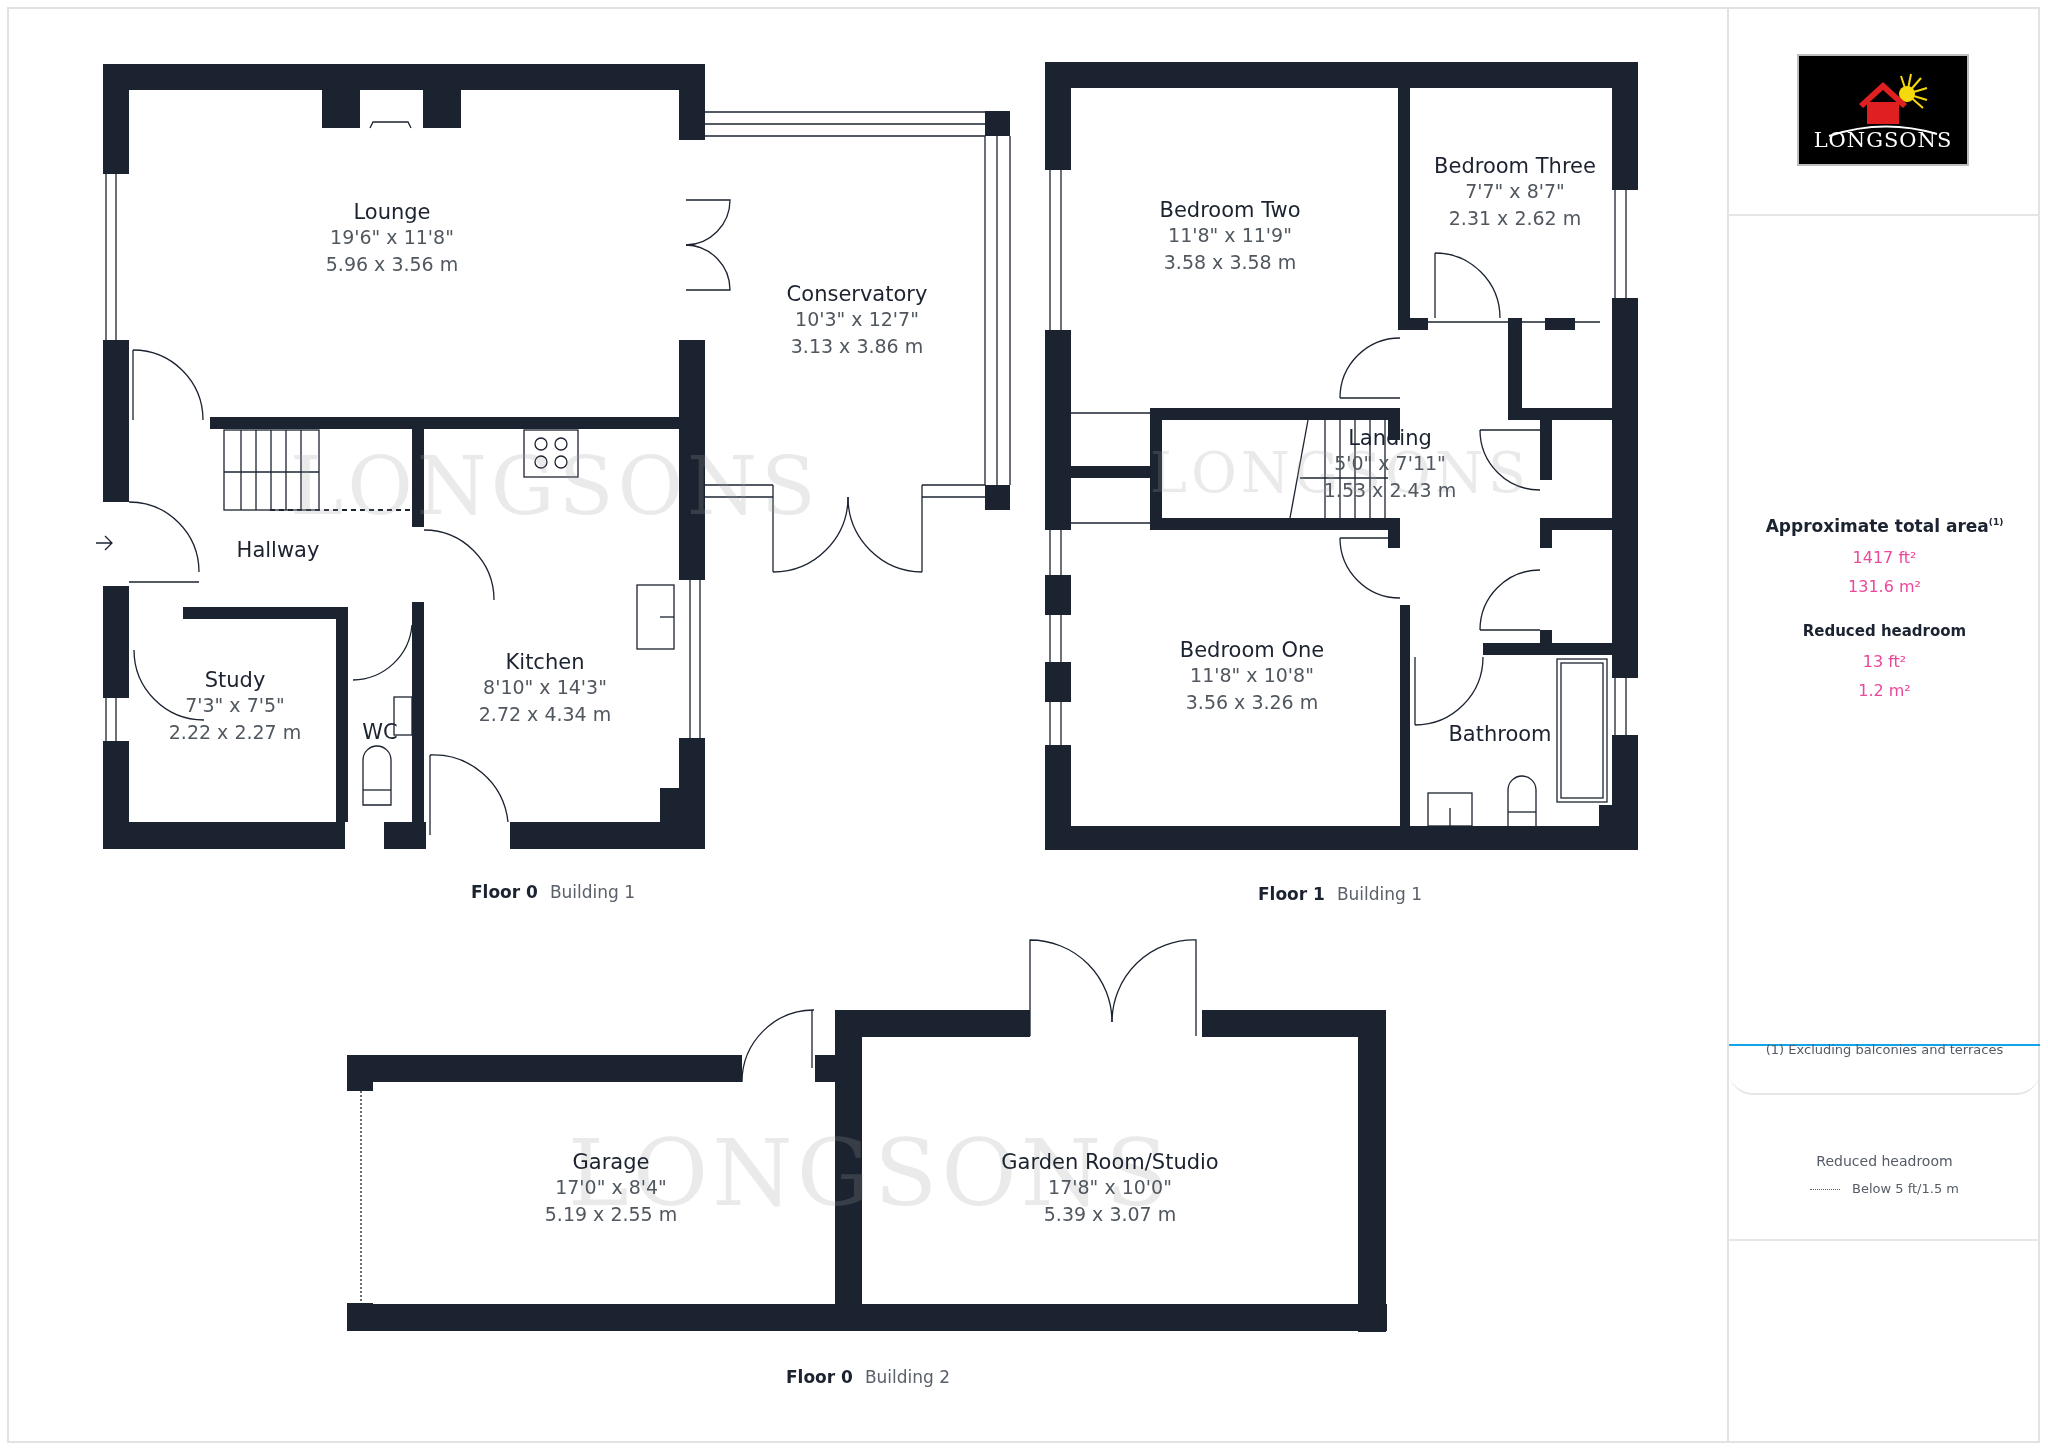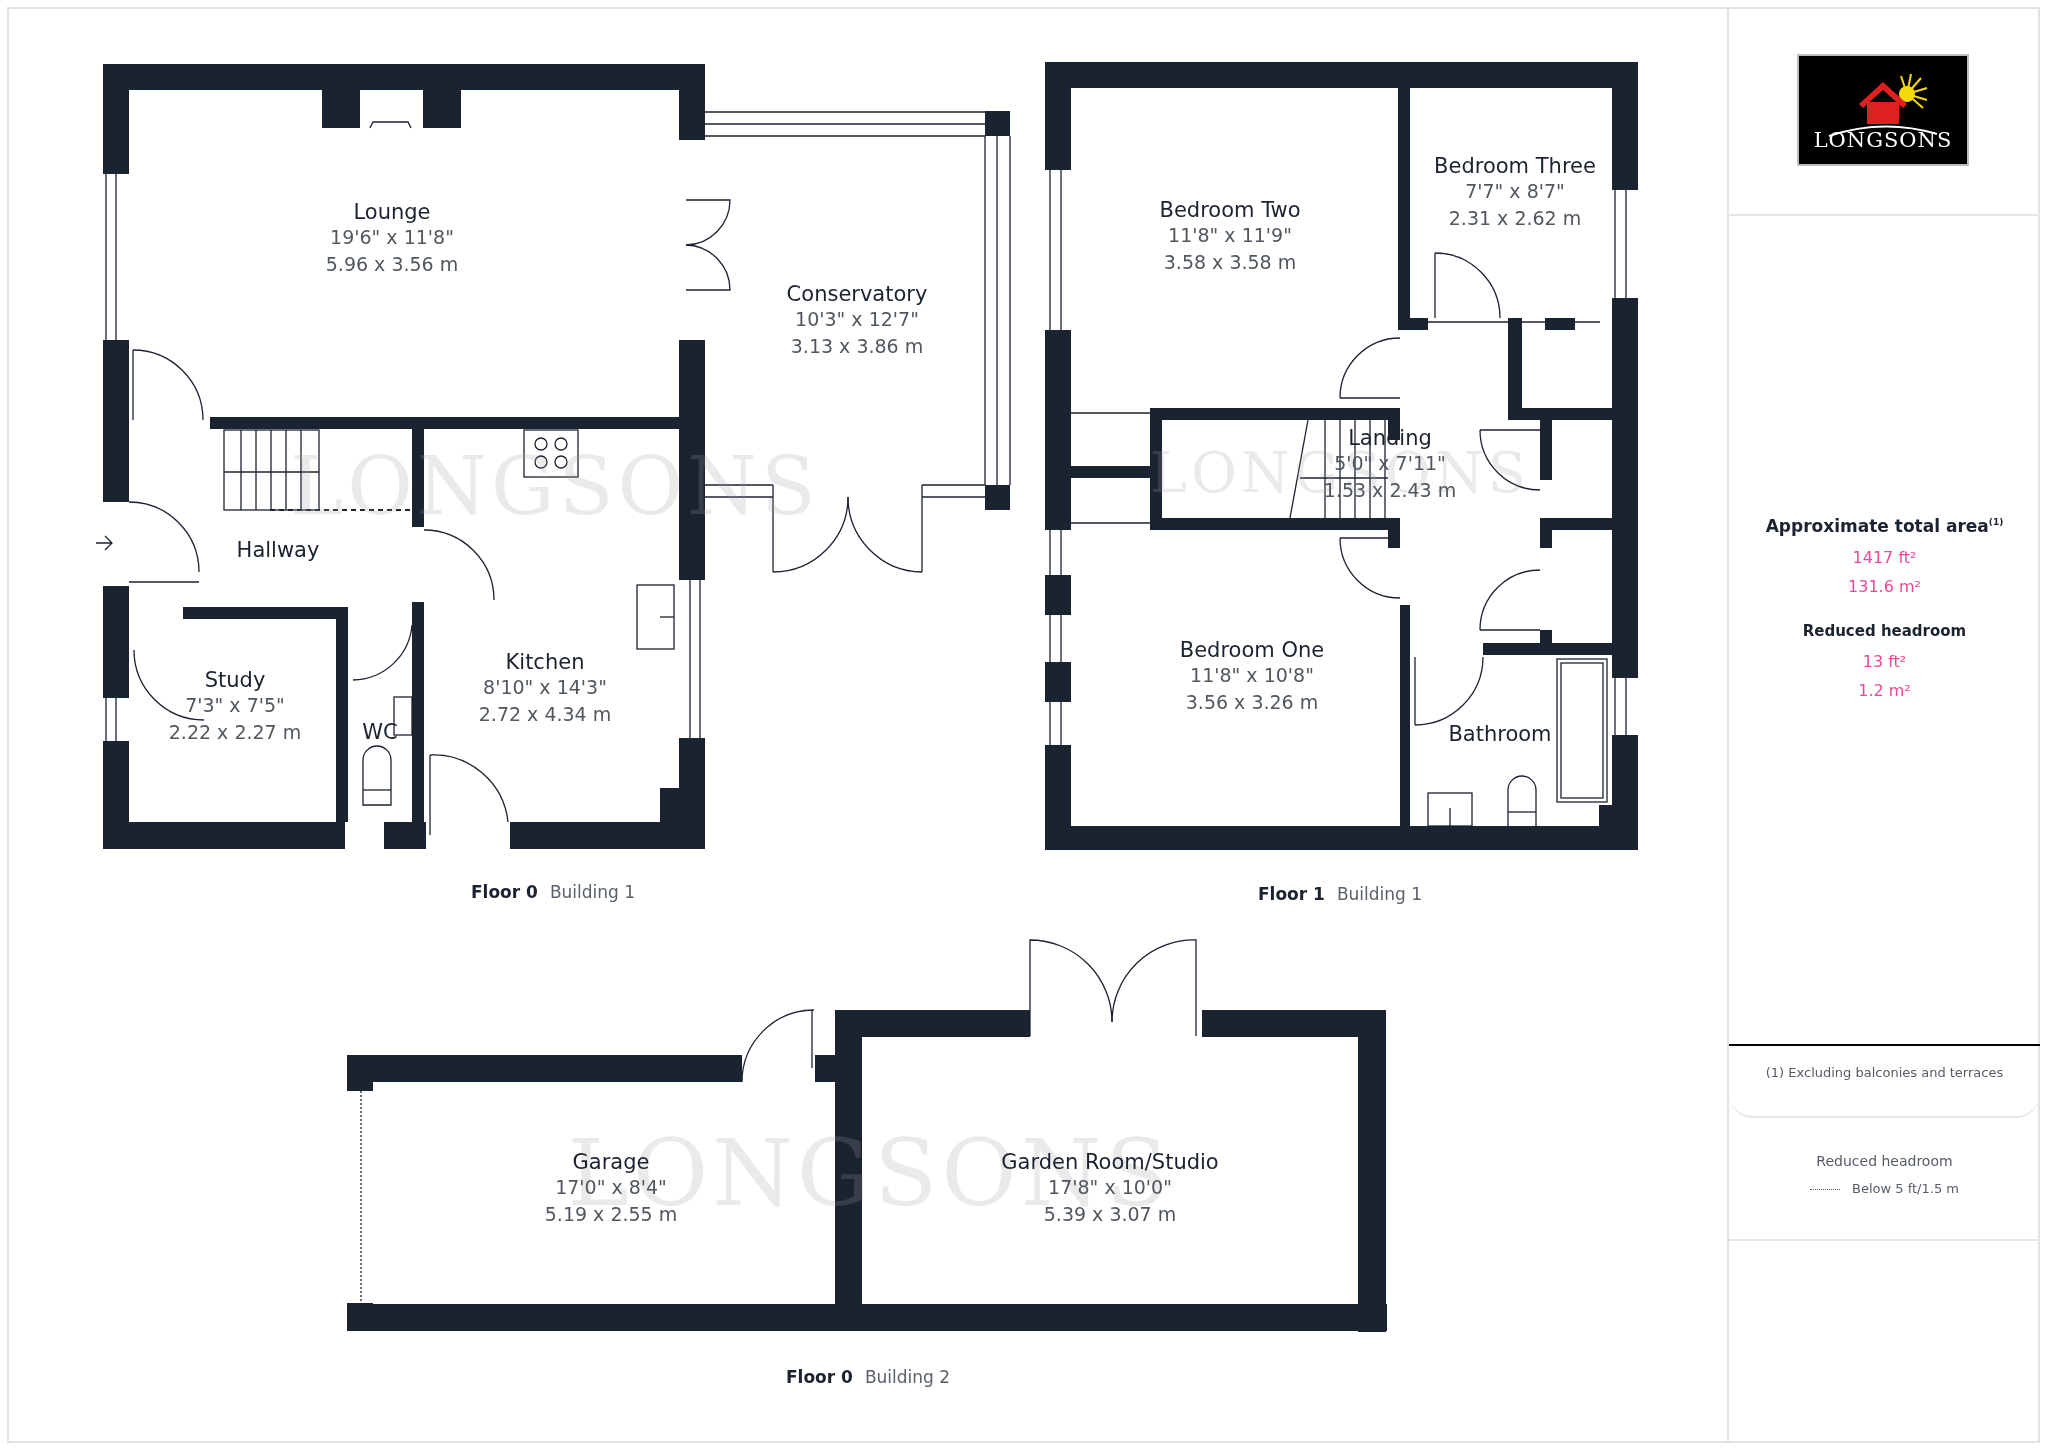--- a/index.html
+++ b/index.html
@@ -315,32 +315,32 @@
         </g>
         <circle cx="108" cy="38" r="8" fill="#f5d90a"></circle>
         <path d="M60 48 L84 26 L108 48 L104 52 L84 34 L64 52 Z" fill="#e02020"></path>
         <rect x="68" y="46" width="32" height="22" fill="#e02020"></rect>
         <path d="M30 80 Q84 62 138 78" stroke="#ffffff" stroke-width="2" fill="none"></path>
       </svg>
       <div class="logo-text">LONGSONS</div>
     </div>
   </div>
 
-  <div class="sb-sec" style="top:207px; height:830px; border-bottom:2px solid #000000;">
+  <div class="sb-sec" style="top:207px; height:830px; border-bottom:2px solid #0ea5e9;">
     <div style="margin-top:302px;">
       <div class="area-title"><span>Approximate total area</span><sup style="font-size:9px;">(1)</sup></div>
       <div class="area-val">1417 ft²</div>
       <div class="area-val" style="margin-top:10px;">131.6 m²</div>
       <div class="sub-title">Reduced headroom</div>
       <div class="area-val">13 ft²</div>
       <div class="area-val" style="margin-top:10px;">1.2 m²</div>
     </div>
   </div>
 
-  <div class="sb-sec" style="top:1028px; height:81px;border-radius:24px;">
+  <div class="sb-sec" style="top:1005px; height:81px;border-radius:24px;">
     <div class="note" style="margin-top:30px;">(1) Excluding balconies and terraces</div>
   </div>
 
   <div class="sb-sec" style="top:1118px; height:114px;">
     <div class="note" style="margin-top:28px; font-size:14px;">Reduced headroom</div>
     <div class="note" style="margin-top:12px;">
       <span style="display:inline-block; width:30px; border-top:1px dotted #555c66; vertical-align:middle; margin-right:12px;"></span><span>Below 5 ft/1.5 m</span>
     </div>
   </div>
 

